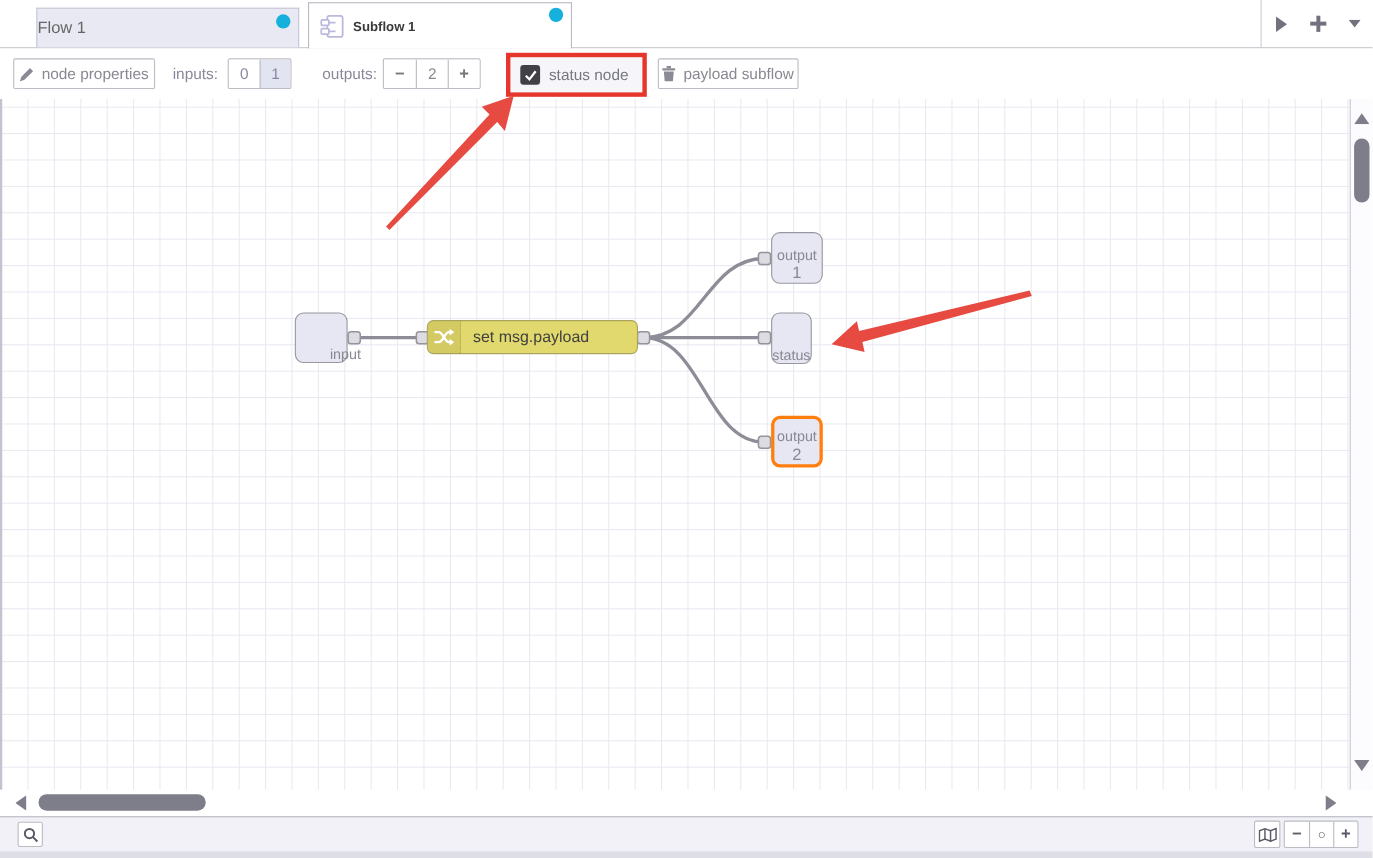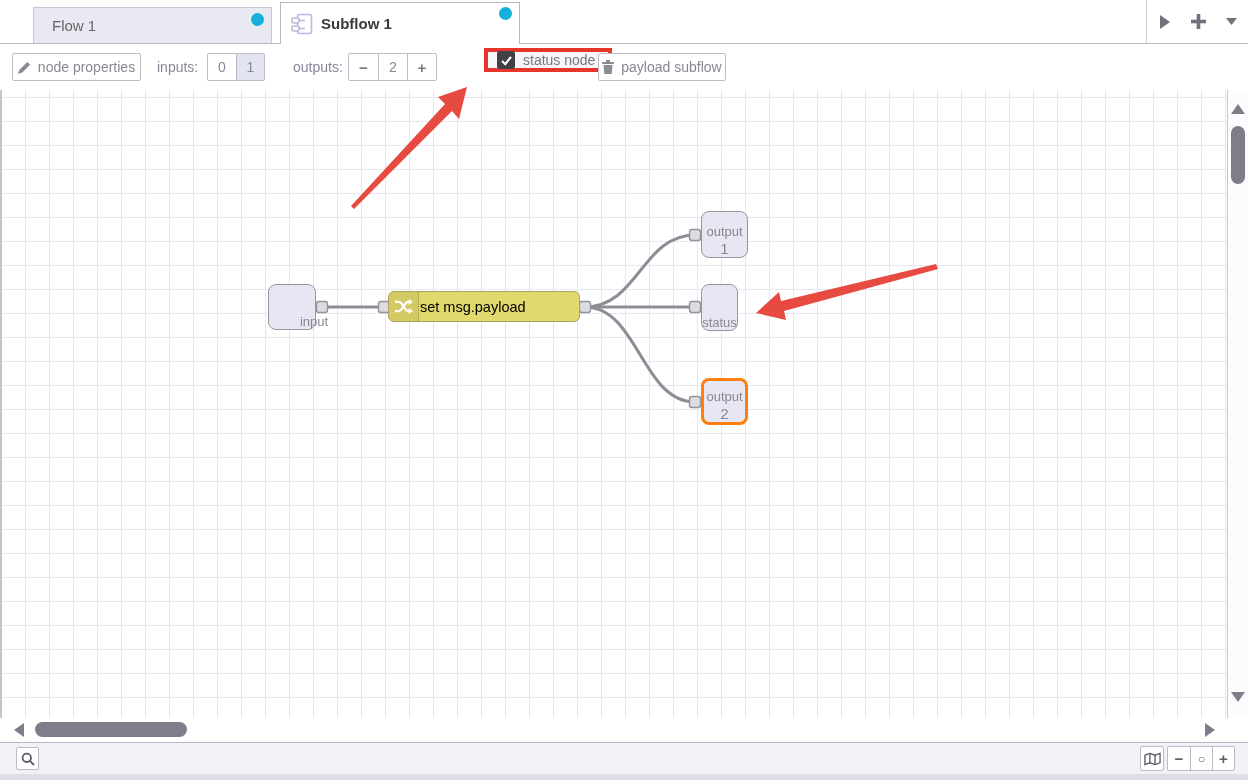--- a/index.html
+++ b/index.html
@@ -4,25 +4,25 @@
 <style>
   * { box-sizing: border-box; margin: 0; padding: 0; }
   body { font-family: "Liberation Sans", sans-serif; background:#fff; }
   .app { position: relative; width: 1248px; height: 780px; background:#fff; overflow: hidden; }
 
   
   .tabbar { position:absolute; left:0; top:0; width:1248px; height:44px; background:#fff;
             border-bottom:1px solid #b9b9c3; }
   .tab { position:absolute; display:flex; align-items:center; cursor:pointer; }
   .tab-flow { left:33px; top:7px; width:239px; height:36px; background:#e8e9f3;
-              border:1px solid #c6c6d8; border-bottom:none; padding-left:18px; }
+              border:1px solid #c6c6d8; border-bottom:none; }
   .tab-flow .tab-label { font-size:15px; color:#666; }
   .tab-subflow { left:280px; top:2px; width:240px; height:42px; background:#fff;
                  border:1px solid #b9b9c3; border-bottom:none; padding-left:10px; z-index:2; }
-  .tab-subflow .tab-label { font-size:15px; font-weight:bold; color:#3a3a3a; margin-left:8px; }
+  .tab-subflow .tab-label { font-size:12px; font-weight:bold; color:#3a3a3a; margin-left:8px; }
   .tab-dot { position:absolute; width:13px; height:13px; border-radius:50%; background:#16b0dd; }
   .tab-flow .tab-dot { right:7px; top:5px; }
   .tab-subflow .tab-dot { right:7px; top:4px; }
   .tabbar-sep { position:absolute; left:1146px; top:0; width:1px; height:43px; background:#ccccd4; }
   .tabbar-btn { position:absolute; top:0; height:43px; width:30px; display:flex;
                 align-items:center; justify-content:center; cursor:pointer; }
   .tb-play { left:1150px; } .tb-add { left:1183px; } .tb-caret { left:1216px; }
 
   
   .toolbar { position:absolute; left:0; top:44px; width:1248px; height:46px; background:#fff; }
@@ -38,21 +38,21 @@
   .seg button { width:28px; height:26px; border:none; background:#fff; color:#8888a0;
                 font-size:14px; cursor:pointer; }
   .seg button + button { border-left:1px solid #bbbbc4; }
   .seg button.sel { background:#e3e4f1; }
   .spin { position:absolute; left:348px; top:9px; height:28px; display:flex;
           border:1px solid #bbbbc4; border-radius:2px; overflow:hidden; }
   .spin > * { width:29px; height:26px; display:flex; align-items:center; justify-content:center;
               background:#fff; color:#77777f; font-size:15px; font-weight:bold; border:none; }
   .spin > * + * { border-left:1px solid #bbbbc4; }
   .spin .val { font-weight:normal; color:#888892; font-size:14px; }
-  .red-box { position:absolute; left:484px; top:4px; width:128px; height:24px;
+  .red-box { position:absolute; left:460px; top:4px; width:128px; height:40px;
              border:4px solid #e6352b; background:#f5f5fa; display:flex; align-items:center;
              gap:8px; padding-left:9px; cursor:pointer;text-align:right; }
   .checkbox { width:18px; height:18px; background:#404046; border-radius:3px; flex:0 0 auto;
               display:flex; align-items:center; justify-content:center; }
   .red-box .lbl { font-size:14px; color:#77777f; }
 
   
   .canvas { position:absolute; left:0; top:90px; width:1227px; height:628px; background:#fff;
     background-image:
       linear-gradient(to right, #e7e7f2 1px, transparent 1px),
@@ -68,22 +68,22 @@
   .node-status  { left:701px; top:194px; width:37px; height:47px; }
   .node-out2    { left:701px; top:288px; width:47px; height:47px; border:3px solid #ff7f0e; }
   .node .two { text-align:center; line-height:1.15; }
   .node .two .num { font-size:15px; }
   .node-change { position:absolute; left:388px; top:201px; width:192px; height:31px;
                  background:#e2d96e; border:1px solid #aaa35b; border-radius:6px;
                  display:flex; align-items:stretch; cursor:pointer; }
   .node-change .nicon { width:30px; flex:0 0 auto; background:rgba(90,80,20,0.10);
                         border-right:1px dotted rgba(60,55,10,0.35); border-radius:5px 0 0 5px;
                         display:flex; align-items:center; justify-content:center; }
-  .node-change .nlabel { flex:1; display:flex; align-items:center; padding-left:1px;
-                         font-size:14.5px; color:#000000; }
+  .node-change .nlabel { flex:1; display:flex; align-items:center; padding-left:11px;
+                         font-size:14.5px; color:#404040; }
 
   
   .vscroll { position:absolute; left:1227px; top:90px; width:21px; height:628px; background:#fcfcfe;
              border-left:1px solid #c8c8d2; }
   .vthumb { position:absolute; left:3px; top:36px; width:14px; height:58px; background:#7e7e8a;
             border-radius:7px; cursor:pointer; }
   .varrow { position:absolute; left:3px; cursor:pointer; }
   .va-up { top:10px; } .va-down { top:598px; }
   .hscroll { position:absolute; left:0; top:718px; width:1248px; height:24px; background:#fff; }
   .hthumb { position:absolute; left:35px; top:4px; width:152px; height:15px; background:#7e7e8a;

